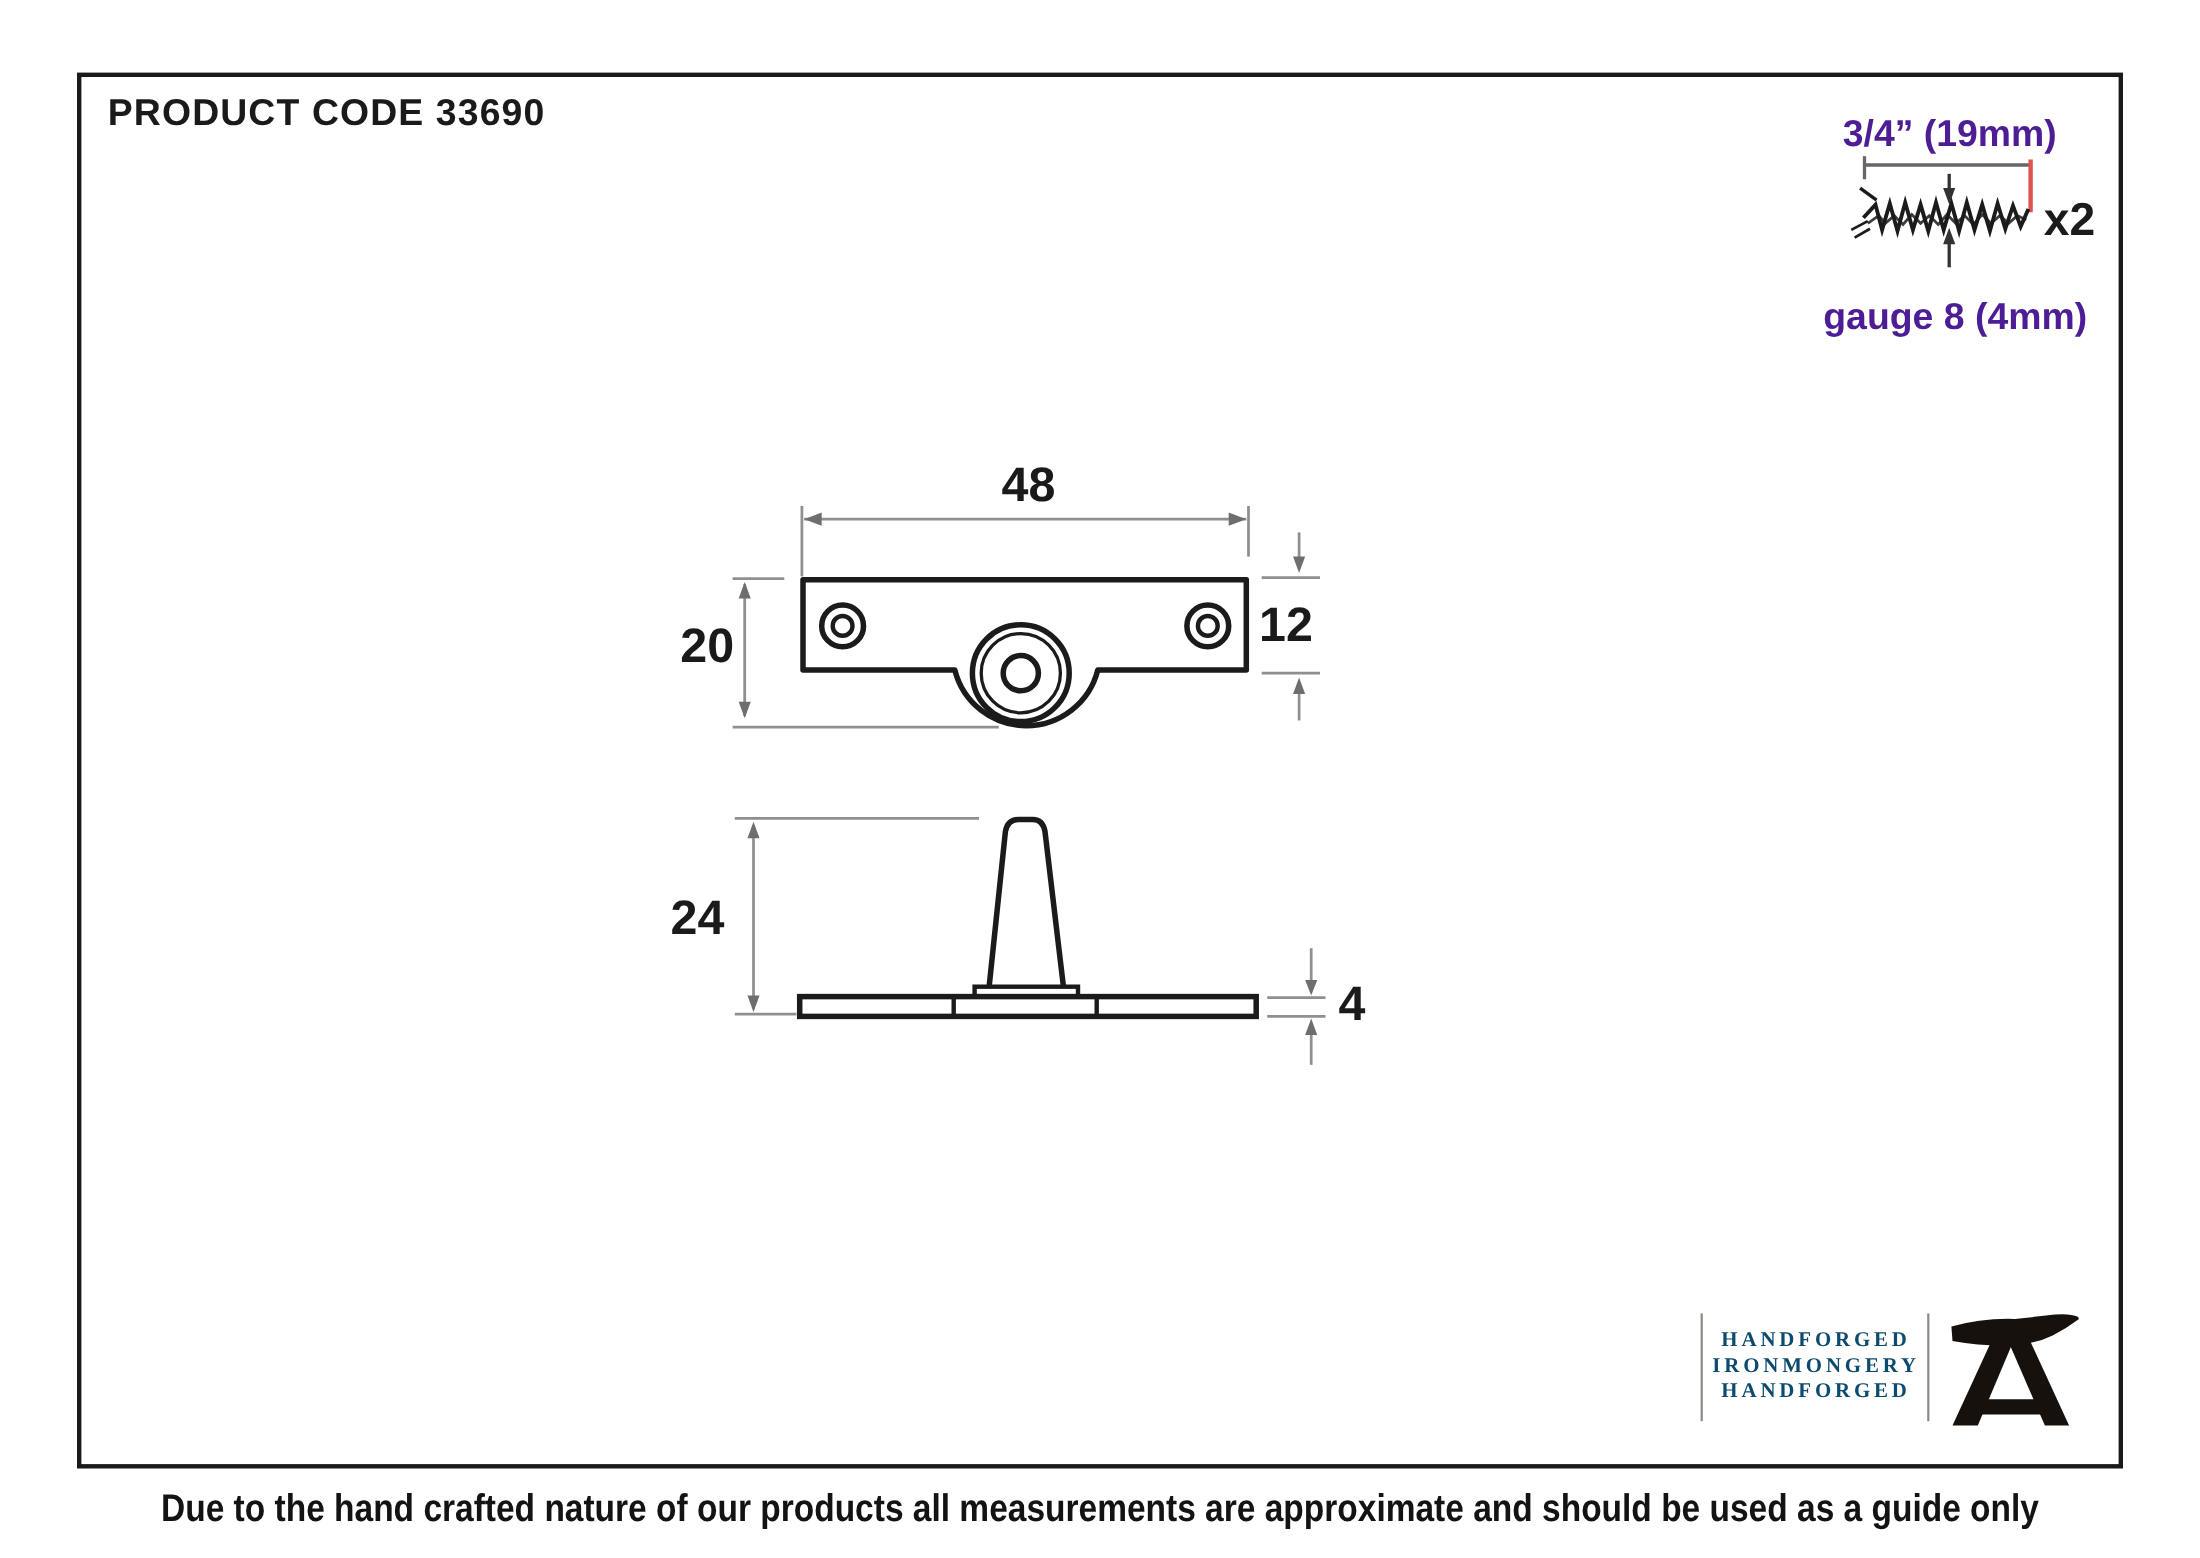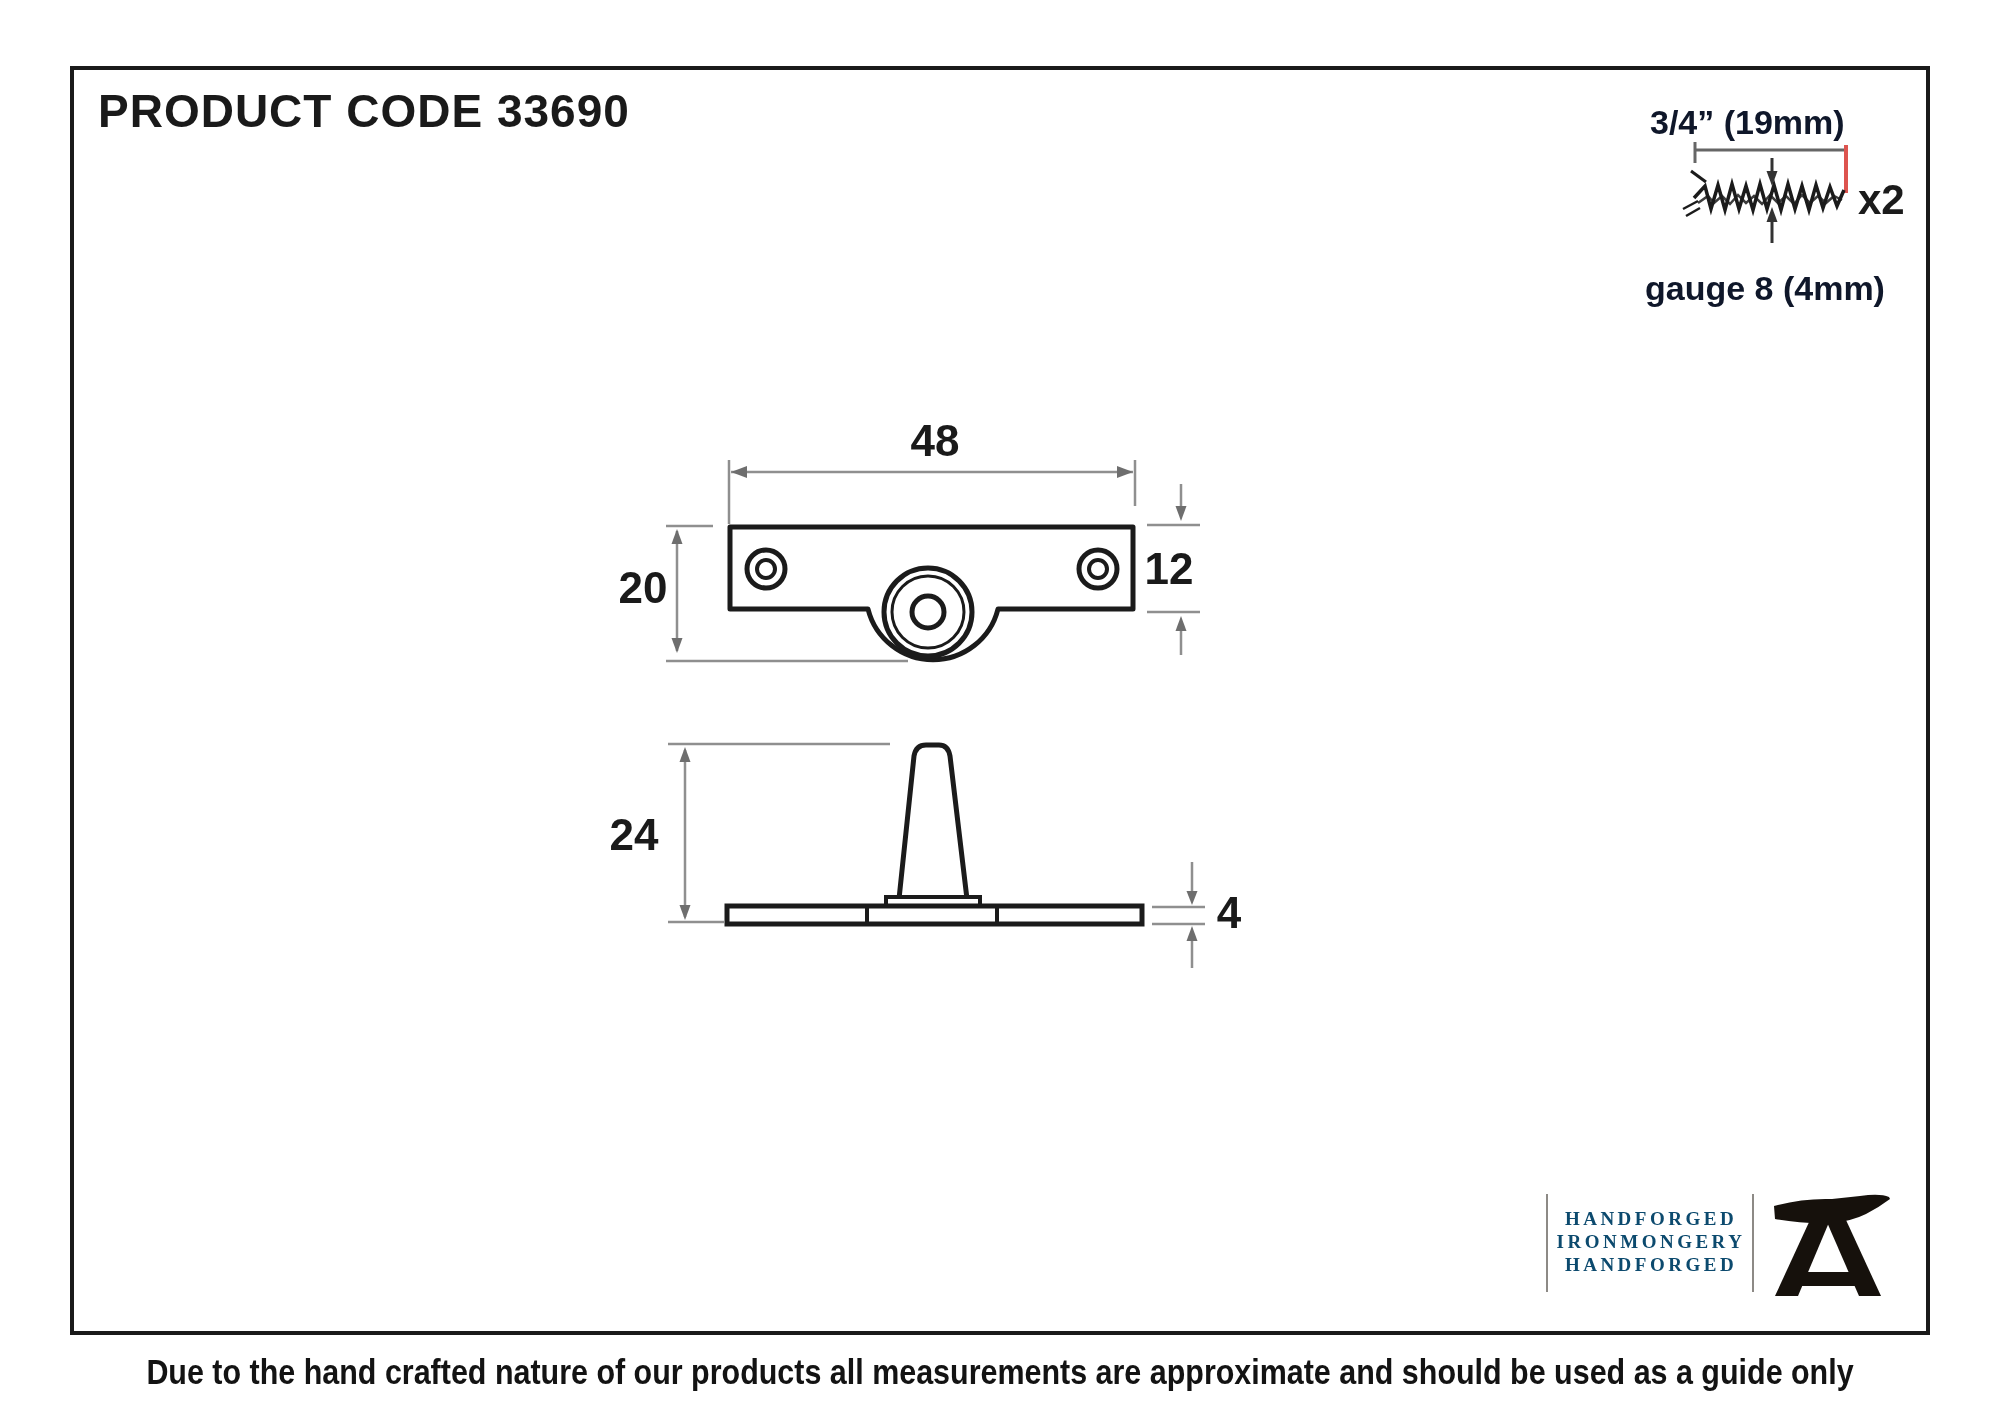--- a/index.html
+++ b/index.html
@@ -1,22 +1,22 @@
 <!DOCTYPE html>
 <html><head>
 <meta charset="utf-8">
 <style>
   html,body{margin:0;padding:0;background:#ffffff;width:2000px;height:1416px;overflow:hidden;
     font-family:"Liberation Sans","DejaVu Sans",sans-serif;color:#1b1b1b;}
   .abs{position:absolute;}
   #frame{left:70px;top:66px;width:1860px;height:1269px;border:4px solid #1a1a1a;box-sizing:border-box;background:#fff;}
-  #product-code{left:98px;top:84px;font-size:46px;font-weight:600;letter-spacing:1px;color:#1a1a1a;}
+  #product-code{left:98px;top:84px;font-size:34px;font-weight:600;letter-spacing:1px;color:#1a1a1a;}
   .dim-label{font-weight:600;color:#1a1a1a;text-align:center;line-height:1;}
   .dim-44{font-size:44px;width:100px;}
-  .screw-label{font-size:34px;font-weight:600;line-height:1.05;color:#0f172a;}
+  .screw-label{font-size:34px;font-weight:600;text-align:center;line-height:1.05;color:#4c1d95;}
   #screw-length-label{left:1650px;top:105px;width:245px;}
   #screw-qty-label{left:1858px;top:176px;font-size:42px;font-weight:600;text-align:center;}
   #screw-gauge-label{left:1645px;top:244px;width:265px;margin-top:27px;}
   #dim-48{left:885px;top:419px;}
   #dim-20{left:593px;top:566px;}
   #dim-12{left:1119px;top:547px;}
   #dim-24{left:584px;top:813px;text-align:center;}
   #dim-4{left:1179px;top:891px;}
   #line-art{left:0;top:0;width:2000px;height:1416px;}
   .logo-divider{width:2px;height:98px;top:1194px;background:#8d8a86;}

